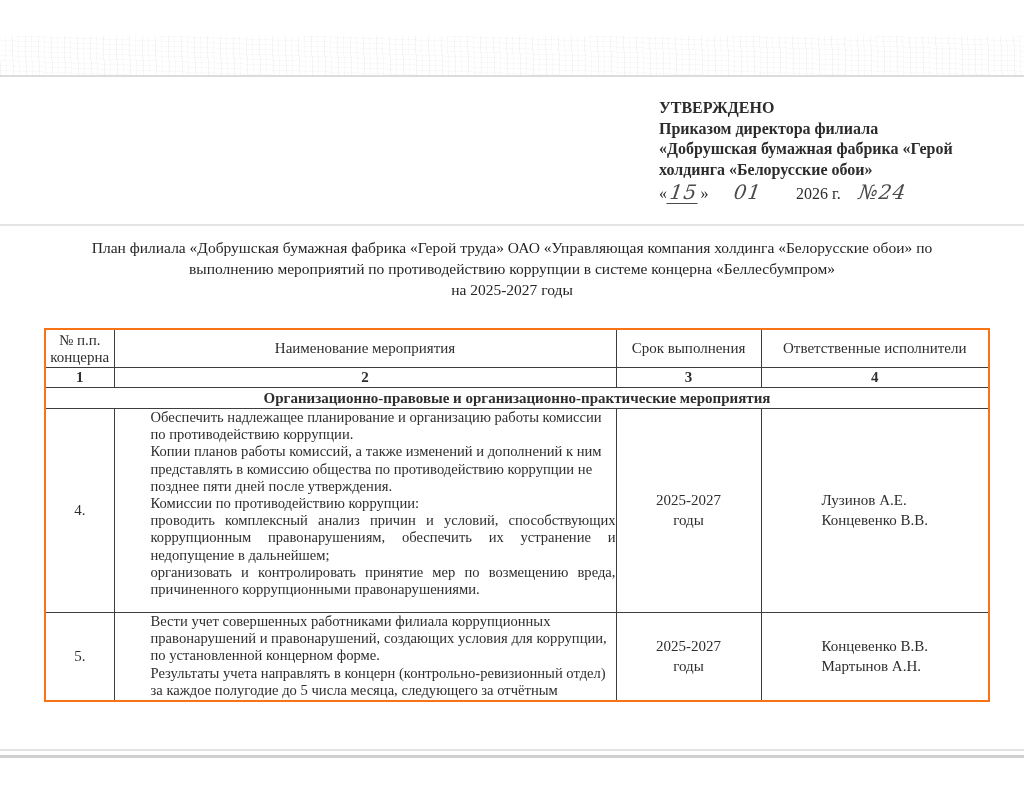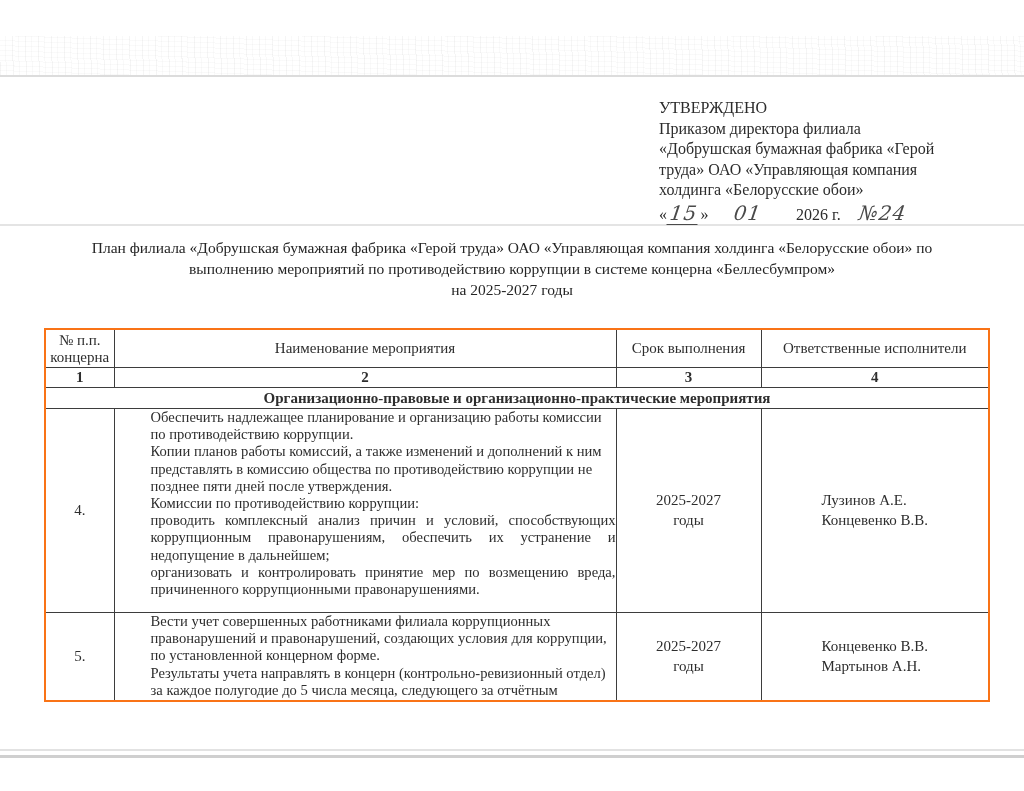--- a/index.html
+++ b/index.html
@@ -22,21 +22,21 @@
   .scan-line.l1{top:75px;height:2px;background:#dcdcdc;}
   .scan-line.l2{top:224px;height:2px;background:#e4e4e4;}
   .scan-line.l3{top:749px;height:2px;background:#e2e2e2;}
   .scan-line.l4{top:755px;height:3px;background:#cfcfcf;}
 
   
   .approved{
     position:absolute;left:659px;top:98px;width:345px;
     font-size:16px;line-height:20.5px;color:#2c2c2c;
   }
-  .approved .line{white-space:nowrap;}
+  .approved .line{white-space:nowrap;font-weight:bold;}
   .date-line{margin-top:2px;white-space:nowrap;font-size:16px;}
   .hand{
     font-family:"DejaVu Serif",serif;
     font-style:italic;
     color:#4a4a4a;
     font-size:20px;
     display:inline-block;
     transform:skewX(-8deg);
     letter-spacing:1px;
   }
@@ -90,21 +90,20 @@
   <div class="scan-noise-band"></div>
   <div class="scan-line l1"></div>
   <div class="scan-line l2"></div>
   <div class="scan-line l3"></div>
   <div class="scan-line l4"></div>
 
   <div class="approved">
     <div class="line">УТВЕРЖДЕНО</div>
     <div class="line">Приказом директора филиала</div>
     <div class="line">«Добрушская бумажная фабрика «Герой</div>
-    <div class="line">труда» ОАО «Управляющая компания</div>
     <div class="line">холдинга «Белорусские обои»</div>
     <div class="date-line">
       <span>«</span><span class="hand day">15</span><span>»</span><span class="hand month">01</span><span class="printed-year">2026 г.</span><span class="hand number">№24</span>
     </div>
   </div>
 
   <div class="doc-title">
     <div>План филиала «Добрушская бумажная фабрика «Герой труда» ОАО «Управляющая компания холдинга «Белорусские обои» по</div>
     <div>выполнению мероприятий по противодействию коррупции в системе концерна «Беллесбумпром»</div>
     <div>на 2025-2027 годы</div>

